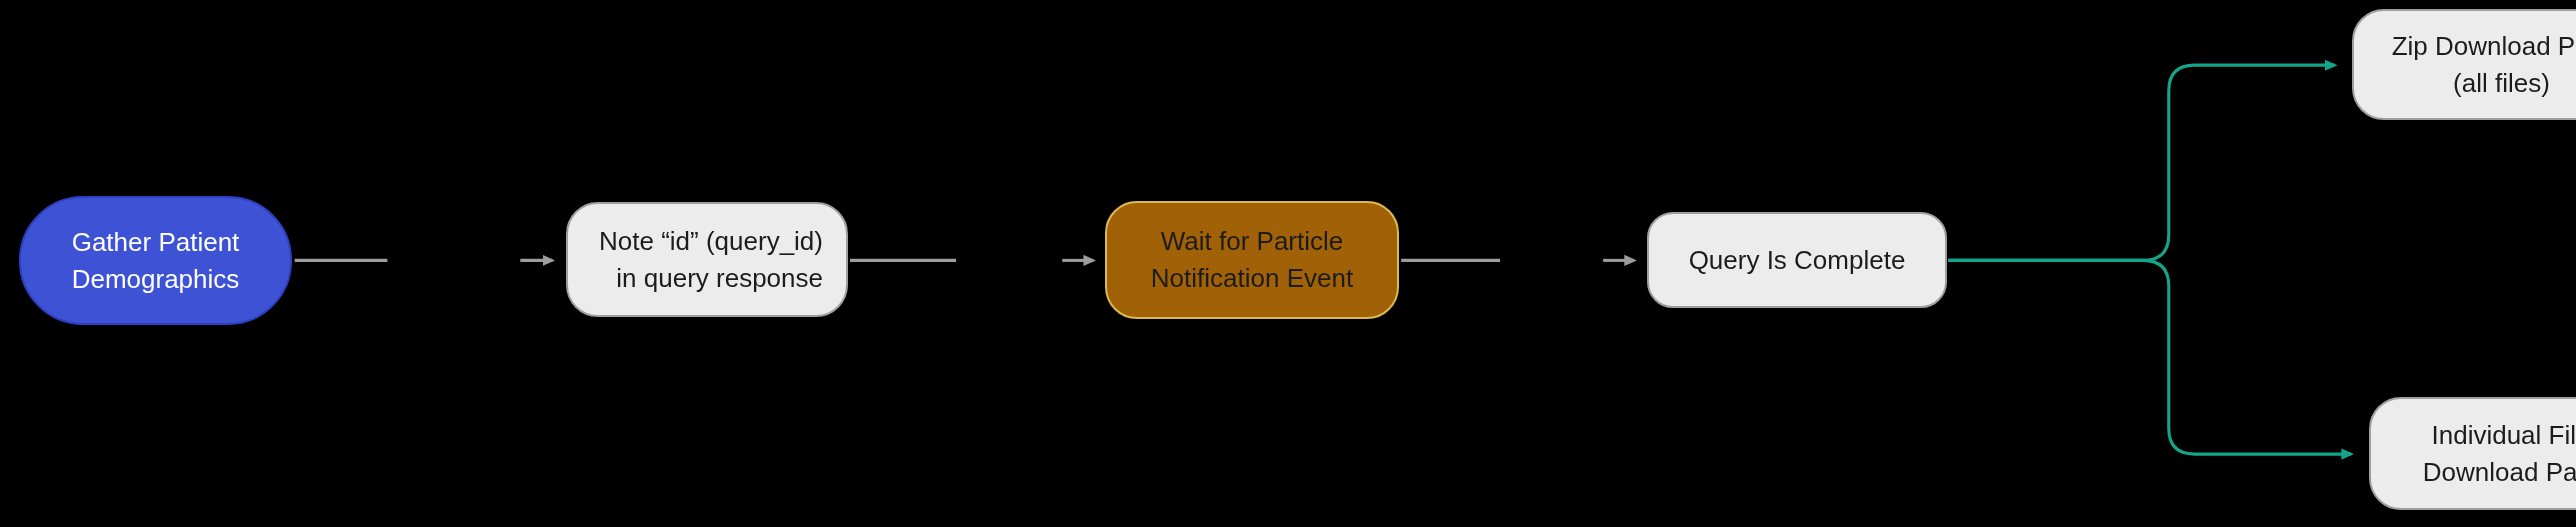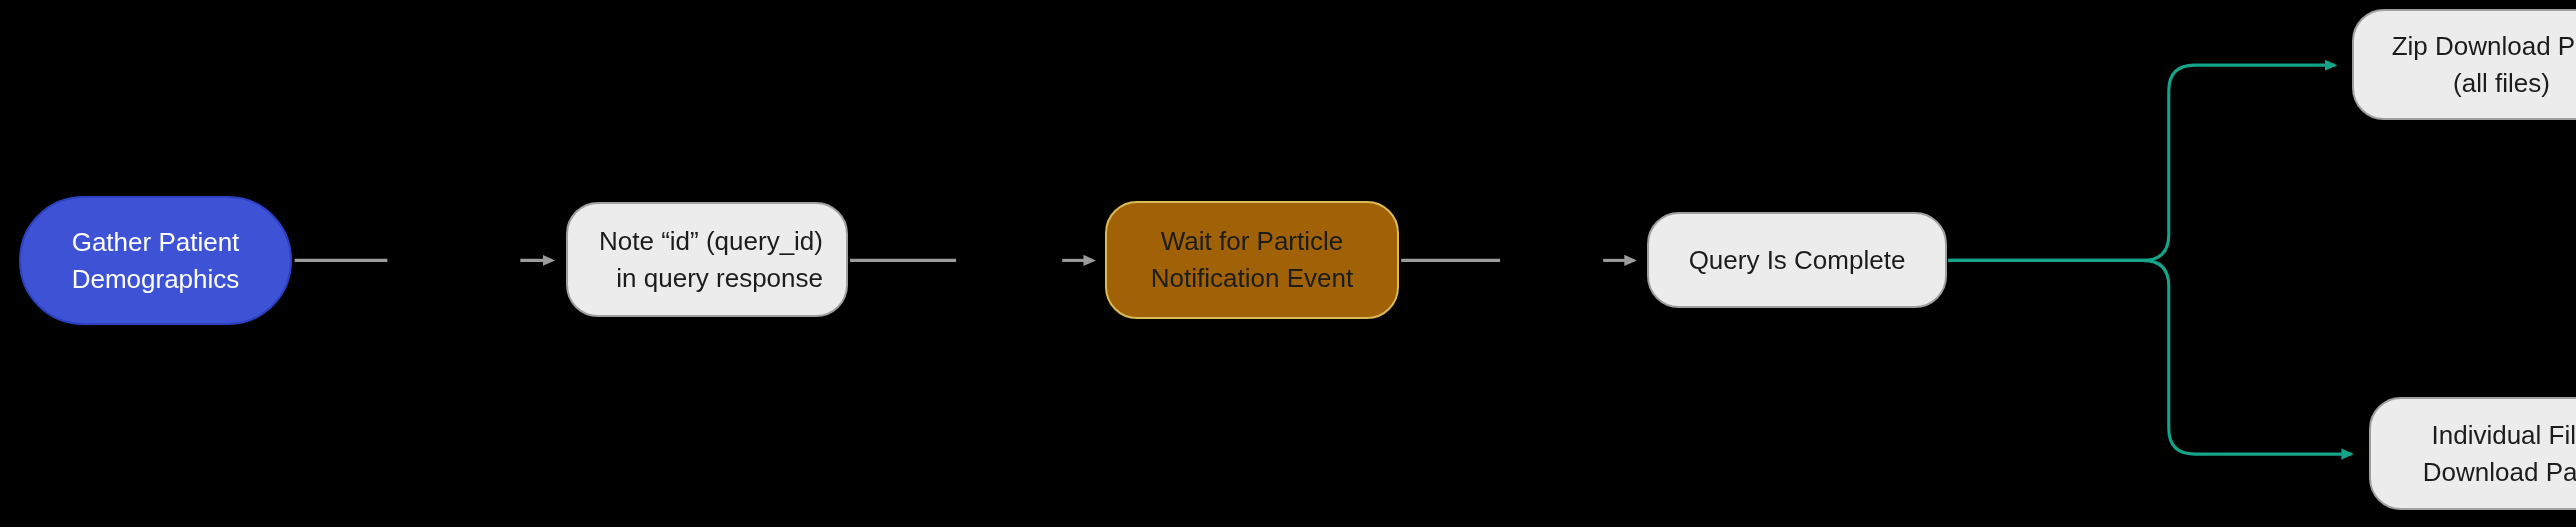--- a/index.html
+++ b/index.html
@@ -48,21 +48,21 @@
   }
   .node.yellow {
     background: #a16207;
     border: 2.1px solid #dcba55;
     color: #1c1c1c;
   }
 
   .n-gather       { left: 19px;   top: 196px; width: 273px; height: 129px; }
   .n-note-id      { left: 566px; top: 202px; width: 282px; height: 115px; text-align: right; }
   .n-wait         { left: 1105px; top: 201px; width: 294px; height: 118px; }
-  .n-query        { left: 1647px; top: 212px; width: 300px; height: 96px; }
+  .n-query        { left: 1647px; top: 212px; width: 300px; height: 96px; border-radius: 26px; }
   .n-zip          { left: 2352px; top: 9.3px;  width: 299px; height: 111px; }
   .n-individual   { left: 2369px; top: 397px; width: 284px; height: 113px; }
 </style>
 </head>
 <body>
 
 <div class="canvas">
 
   <svg class="edges" viewBox="0 0 7328 1024" xmlns="http://www.w3.org/2000/svg">
     <defs>

